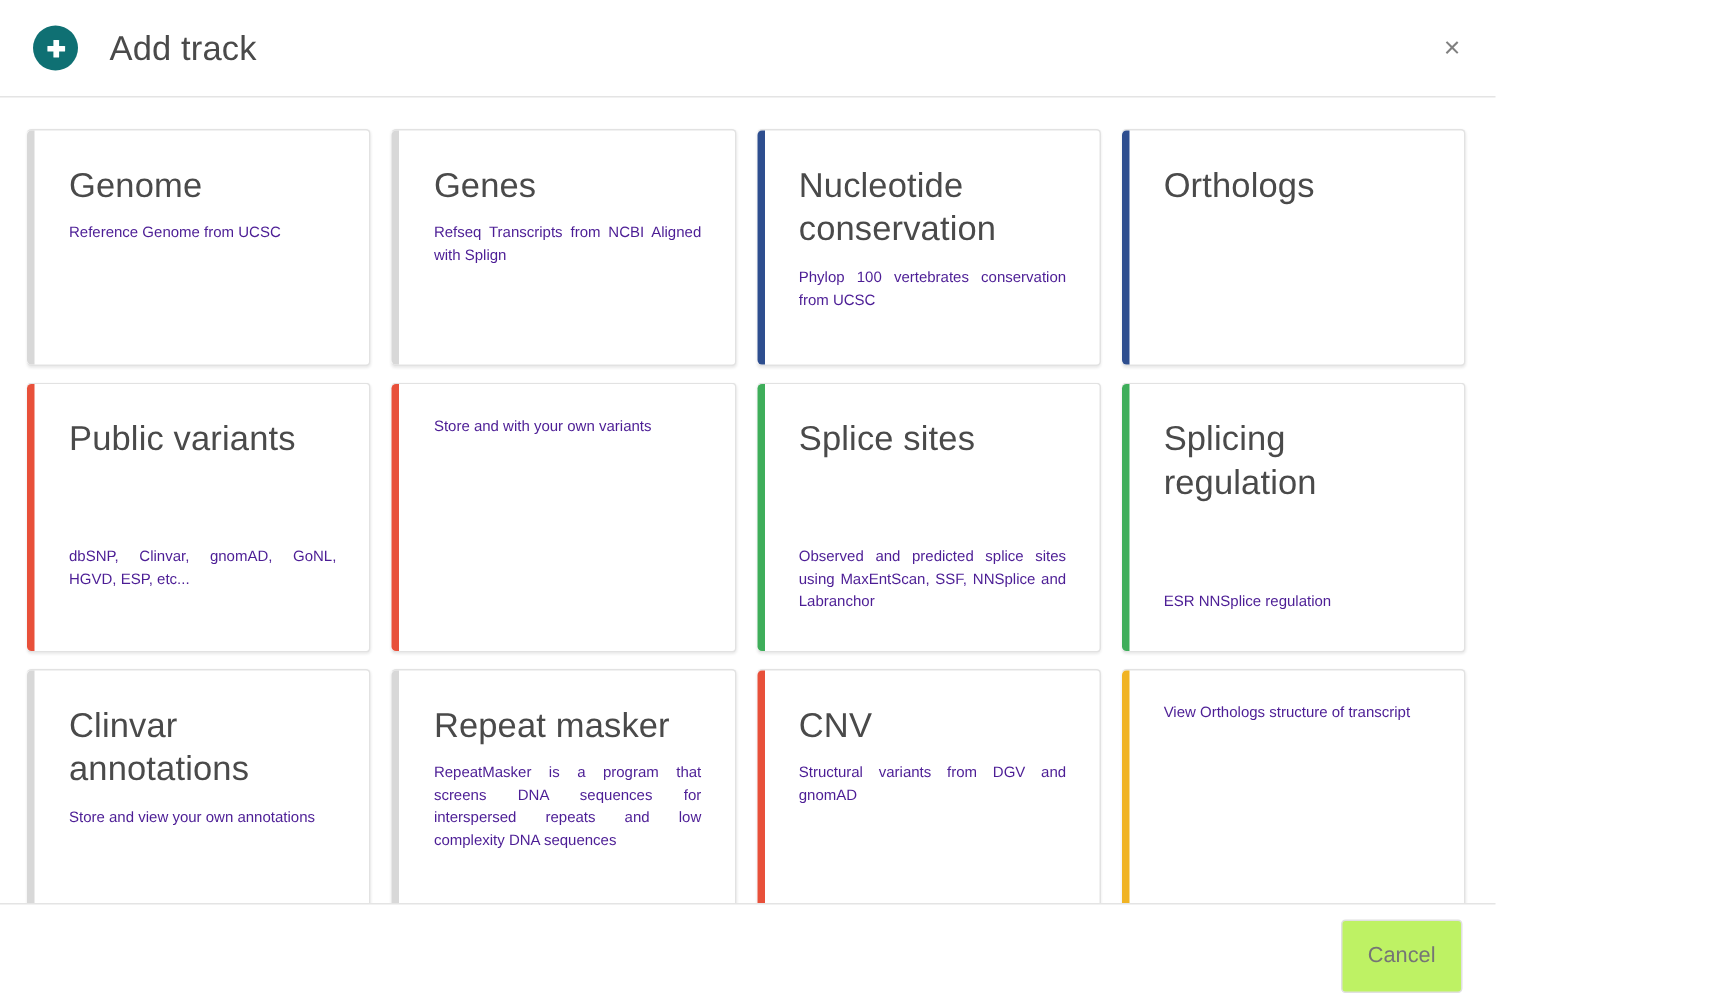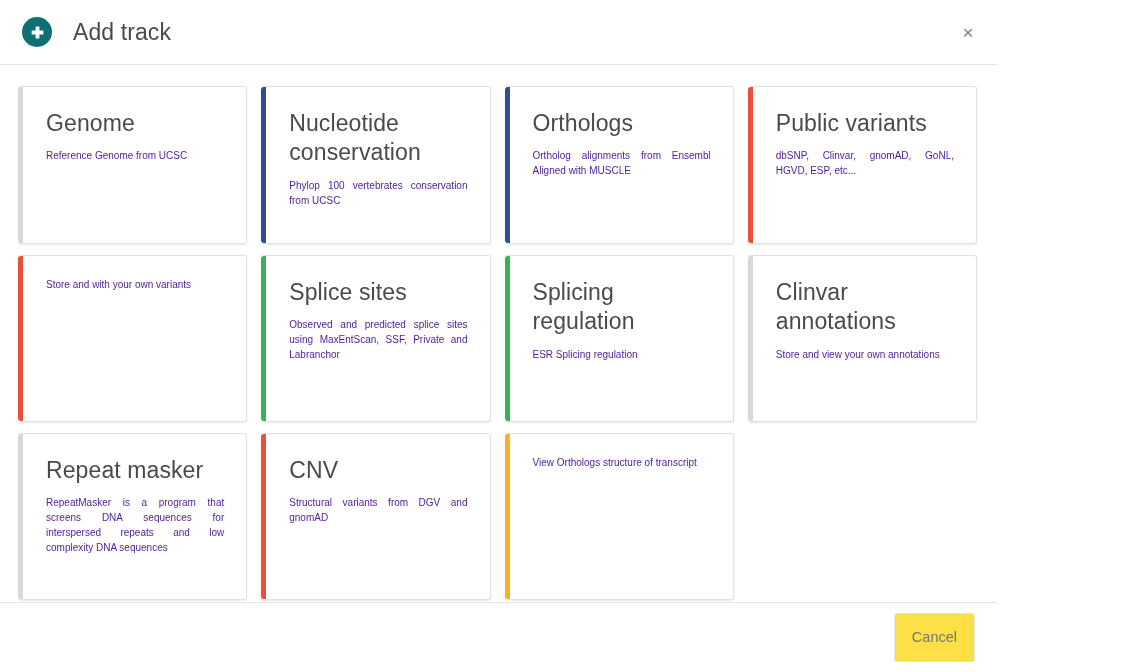--- a/index.html
+++ b/index.html
@@ -125,39 +125,39 @@
     font-size: 10px;
     font-weight: 400;
     color: #4c1d95;
     line-height: 1.48;
     margin: 0;
     text-align: justify;
   }
 
   
   .card-grid > .track-card.row-1 { min-height: 158px; }
-  .card-grid > .track-card.row-2 { min-height: 147px; }
+  .card-grid > .track-card.row-2 { min-height: 147px; gap: 47px; }
   .card-grid > .track-card.row-3 { min-height: 167px; }
 
   
   .dialog-footer {
     height: 70px;
     min-height: 70px;
     box-sizing: border-box;
     border-top: 1px solid #e4e4e4;
     display: flex;
     align-items: center;
     justify-content: flex-end;
     padding: 0 22px;
   }
   .cancel-button {
     font-family: "Liberation Sans", sans-serif;
     font-size: 14.5px;
     color: #757575;
-    background: #fde047;
+    background: #bef264;
     border: 1px solid #e0e0e0;
     border-radius: 3px;
     padding: 16px 17px;
     cursor: pointer;
     line-height: 1.1;
   }
 </style>
 </head>
 <body>
 
@@ -176,54 +176,58 @@
 
   <div class="dialog-body">
     <div class="card-grid">
 
       <div class="track-card row-1">
         <span class="stripe" style="background: rgb(216, 216, 216);"></span>
         <div class="card-title">Genome</div>
         <div class="card-desc">Reference Genome from UCSC</div>
       </div>
 
+      <div class="track-card row-1">
+        <span class="stripe" style="background: rgb(216, 216, 216);"></span>
+        <div class="card-title">Genes</div>
+        <div class="card-desc">Refseq Transcripts from NCBI Aligned with Splign</div>
+      </div>
 
       <div class="track-card row-1">
         <span class="stripe" style="background: rgb(46, 78, 143);"></span>
         <div class="card-title">Nucleotide conservation</div>
         <div class="card-desc">Phylop 100 vertebrates conservation from UCSC</div>
       </div>
 
       <div class="track-card row-1">
         <span class="stripe" style="background: rgb(46, 78, 143);"></span>
         <div class="card-title">Orthologs</div>
-        <div class="card-desc">Ortholog alignments from Ensembl Aligned with MUSCLE</div>
       </div>
 
       <div class="track-card row-2">
         <span class="stripe" style="background: rgb(232, 80, 58);"></span>
         <div class="card-title">Public variants</div>
         <div class="card-desc">dbSNP, Clinvar, gnomAD, GoNL, HGVD, ESP, etc...</div>
       </div>
 
       <div class="track-card row-2">
         <span class="stripe" style="background: rgb(232, 80, 58);"></span>
         <div class="card-desc">Store and with your own variants</div>
       </div>
 
       <div class="track-card row-2">
         <span class="stripe" style="background: rgb(62, 174, 90);"></span>
         <div class="card-title">Splice sites</div>
-        <div class="card-desc">Observed and predicted splice sites using MaxEntScan, SSF, Private and Labranchor</div>
+        <div class="card-desc">Observed and predicted splice sites using MaxEntScan, SSF, NNSplice and Labranchor</div>
       </div>
 
       <div class="track-card row-2">
         <span class="stripe" style="background: rgb(62, 174, 90);"></span>
         <div class="card-title">Splicing regulation</div>
-        <div class="card-desc">ESR Splicing regulation</div>
+        <div class="card-desc">ESR NNSplice regulation</div>
       </div>
 
       <div class="track-card row-3">
         <span class="stripe" style="background: rgb(216, 216, 216);"></span>
         <div class="card-title">Clinvar annotations</div>
         <div class="card-desc">Store and view your own annotations</div>
       </div>
 
       <div class="track-card row-3">
         <span class="stripe" style="background: rgb(216, 216, 216);"></span>

